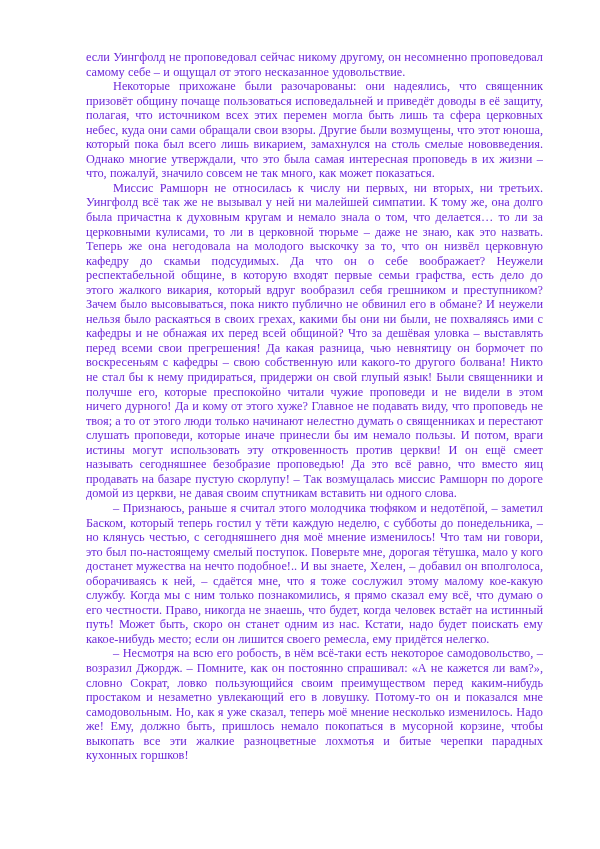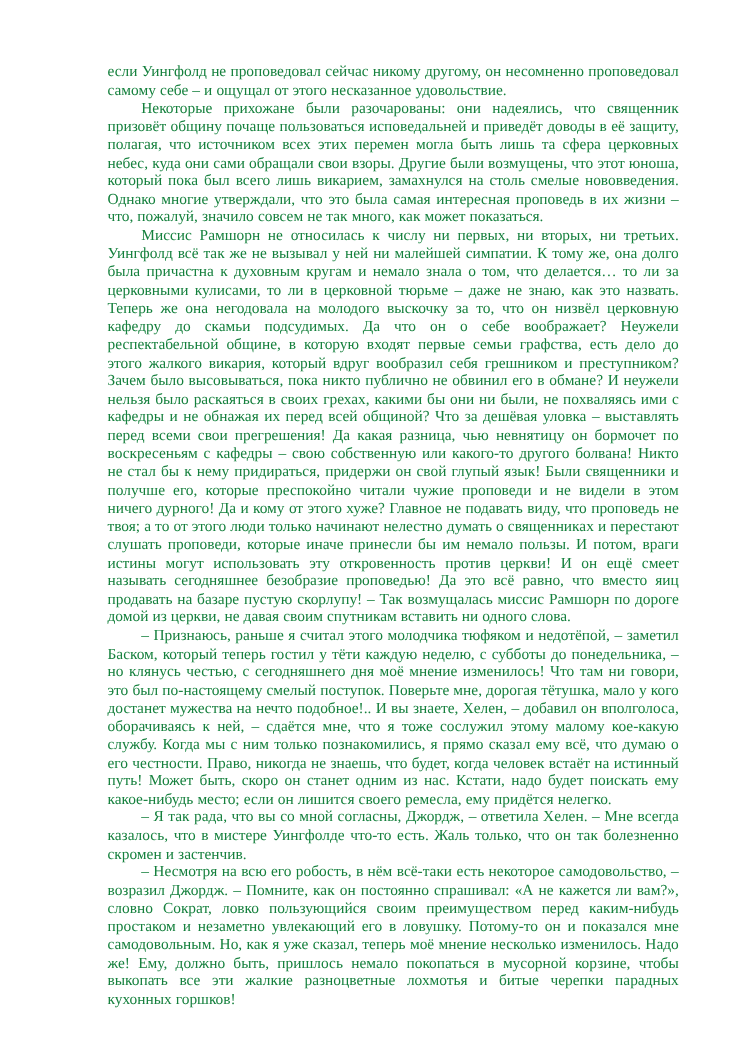--- a/index.html
+++ b/index.html
@@ -11,35 +11,34 @@
     position: relative;
     width: 596px;
     height: 849px;
     box-sizing: border-box;
     background: #ffffff;
     padding: 50px 53px 0 86px;
     overflow: hidden;
     font-family: "Liberation Serif", "DejaVu Serif", serif;
     font-size: 12.3px;
     line-height: 14.55px;
-    color: #15803d;
+    color: #6d28d9;
   }
   .para {
     margin: 0;
     text-align: justify;
     text-indent: 27px;
     word-spacing: 0.2px;
   }
   .para.no-indent {
     text-indent: 0;
   }
 </style>
 </head>
 <body>
 
 <div class="page">
   <p class="para no-indent">если Уингфолд не проповедовал сейчас никому другому, он несомненно проповедовал самому себе – и ощущал от этого несказанное удовольствие.</p>
   <p class="para">Некоторые прихожане были разочарованы: они надеялись, что священник призовёт общину почаще пользоваться исповедальней и приведёт доводы в её защиту, полагая, что источником всех этих перемен могла быть лишь та сфера церковных небес, куда они сами обращали свои взоры. Другие были возмущены, что этот юноша, который пока был всего лишь викарием, замахнулся на столь смелые нововведения. Однако многие утверждали, что это была самая интересная проповедь в их жизни – что, пожалуй, значило совсем не так много, как может показаться.</p>
   <p class="para">Миссис Рамшорн не относилась к числу ни первых, ни вторых, ни третьих. Уингфолд всё так же не вызывал у ней ни малейшей симпатии. К тому же, она долго была причастна к духовным кругам и немало знала о том, что делается… то ли за церковными кулисами, то ли в церковной тюрьме – даже не знаю, как это назвать. Теперь же она негодовала на молодого выскочку за то, что он низвёл церковную кафедру до скамьи подсудимых. Да что он о себе воображает? Неужели респектабельной общине, в которую входят первые семьи графства, есть дело до этого жалкого викария, который вдруг вообразил себя грешником и преступником? Зачем было высовываться, пока никто публично не обвинил его в обмане? И неужели нельзя было раскаяться в своих грехах, какими бы они ни были, не похваляясь ими с кафедры и не обнажая их перед всей общиной? Что за дешёвая уловка – выставлять перед всеми свои прегрешения! Да какая разница, чью невнятицу он бормочет по воскресеньям с кафедры – свою собственную или какого-то другого болвана! Никто не стал бы к нему придираться, придержи он свой глупый язык! Были священники и получше его, которые преспокойно читали чужие проповеди и не видели в этом ничего дурного! Да и кому от этого хуже? Главное не подавать виду, что проповедь не твоя; а то от этого люди только начинают нелестно думать о священниках и перестают слушать проповеди, которые иначе принесли бы им немало пользы. И потом, враги истины могут использовать эту откровенность против церкви! И он ещё смеет называть сегодняшнее безобразие проповедью! Да это всё равно, что вместо яиц продавать на базаре пустую скорлупу! – Так возмущалась миссис Рамшорн по дороге домой из церкви, не давая своим спутникам вставить ни одного слова.</p>
   <p class="para">– Признаюсь, раньше я считал этого молодчика тюфяком и недотёпой, – заметил Баском, который теперь гостил у тёти каждую неделю, с субботы до понедельника, – но клянусь честью, с сегодняшнего дня моё мнение изменилось! Что там ни говори, это был по-настоящему смелый поступок. Поверьте мне, дорогая тётушка, мало у кого достанет мужества на нечто подобное!.. И вы знаете, Хелен, – добавил он вполголоса, оборачиваясь к ней, – сдаётся мне, что я тоже сослужил этому малому кое-какую службу. Когда мы с ним только познакомились, я прямо сказал ему всё, что думаю о его честности. Право, никогда не знаешь, что будет, когда человек встаёт на истинный путь! Может быть, скоро он станет одним из нас. Кстати, надо будет поискать ему какое-нибудь место; если он лишится своего ремесла, ему придётся нелегко.</p>
-  <p class="para">– Я так рада, что вы со мной согласны, Джордж, – ответила Хелен. – Мне всегда казалось, что в мистере Уингфолде что-то есть. Жаль только, что он так болезненно скромен и застенчив.</p>
   <p class="para">– Несмотря на всю его робость, в нём всё-таки есть некоторое самодовольство, – возразил Джордж. – Помните, как он постоянно спрашивал: «А не кажется ли вам?», словно Сократ, ловко пользующийся своим преимуществом перед каким-нибудь простаком и незаметно увлекающий его в ловушку. Потому-то он и показался мне самодовольным. Но, как я уже сказал, теперь моё мнение несколько изменилось. Надо же! Ему, должно быть, пришлось немало покопаться в мусорной корзине, чтобы выкопать все эти жалкие разноцветные лохмотья и битые черепки парадных кухонных горшков!</p>
 </div>
 
 </body></html>

